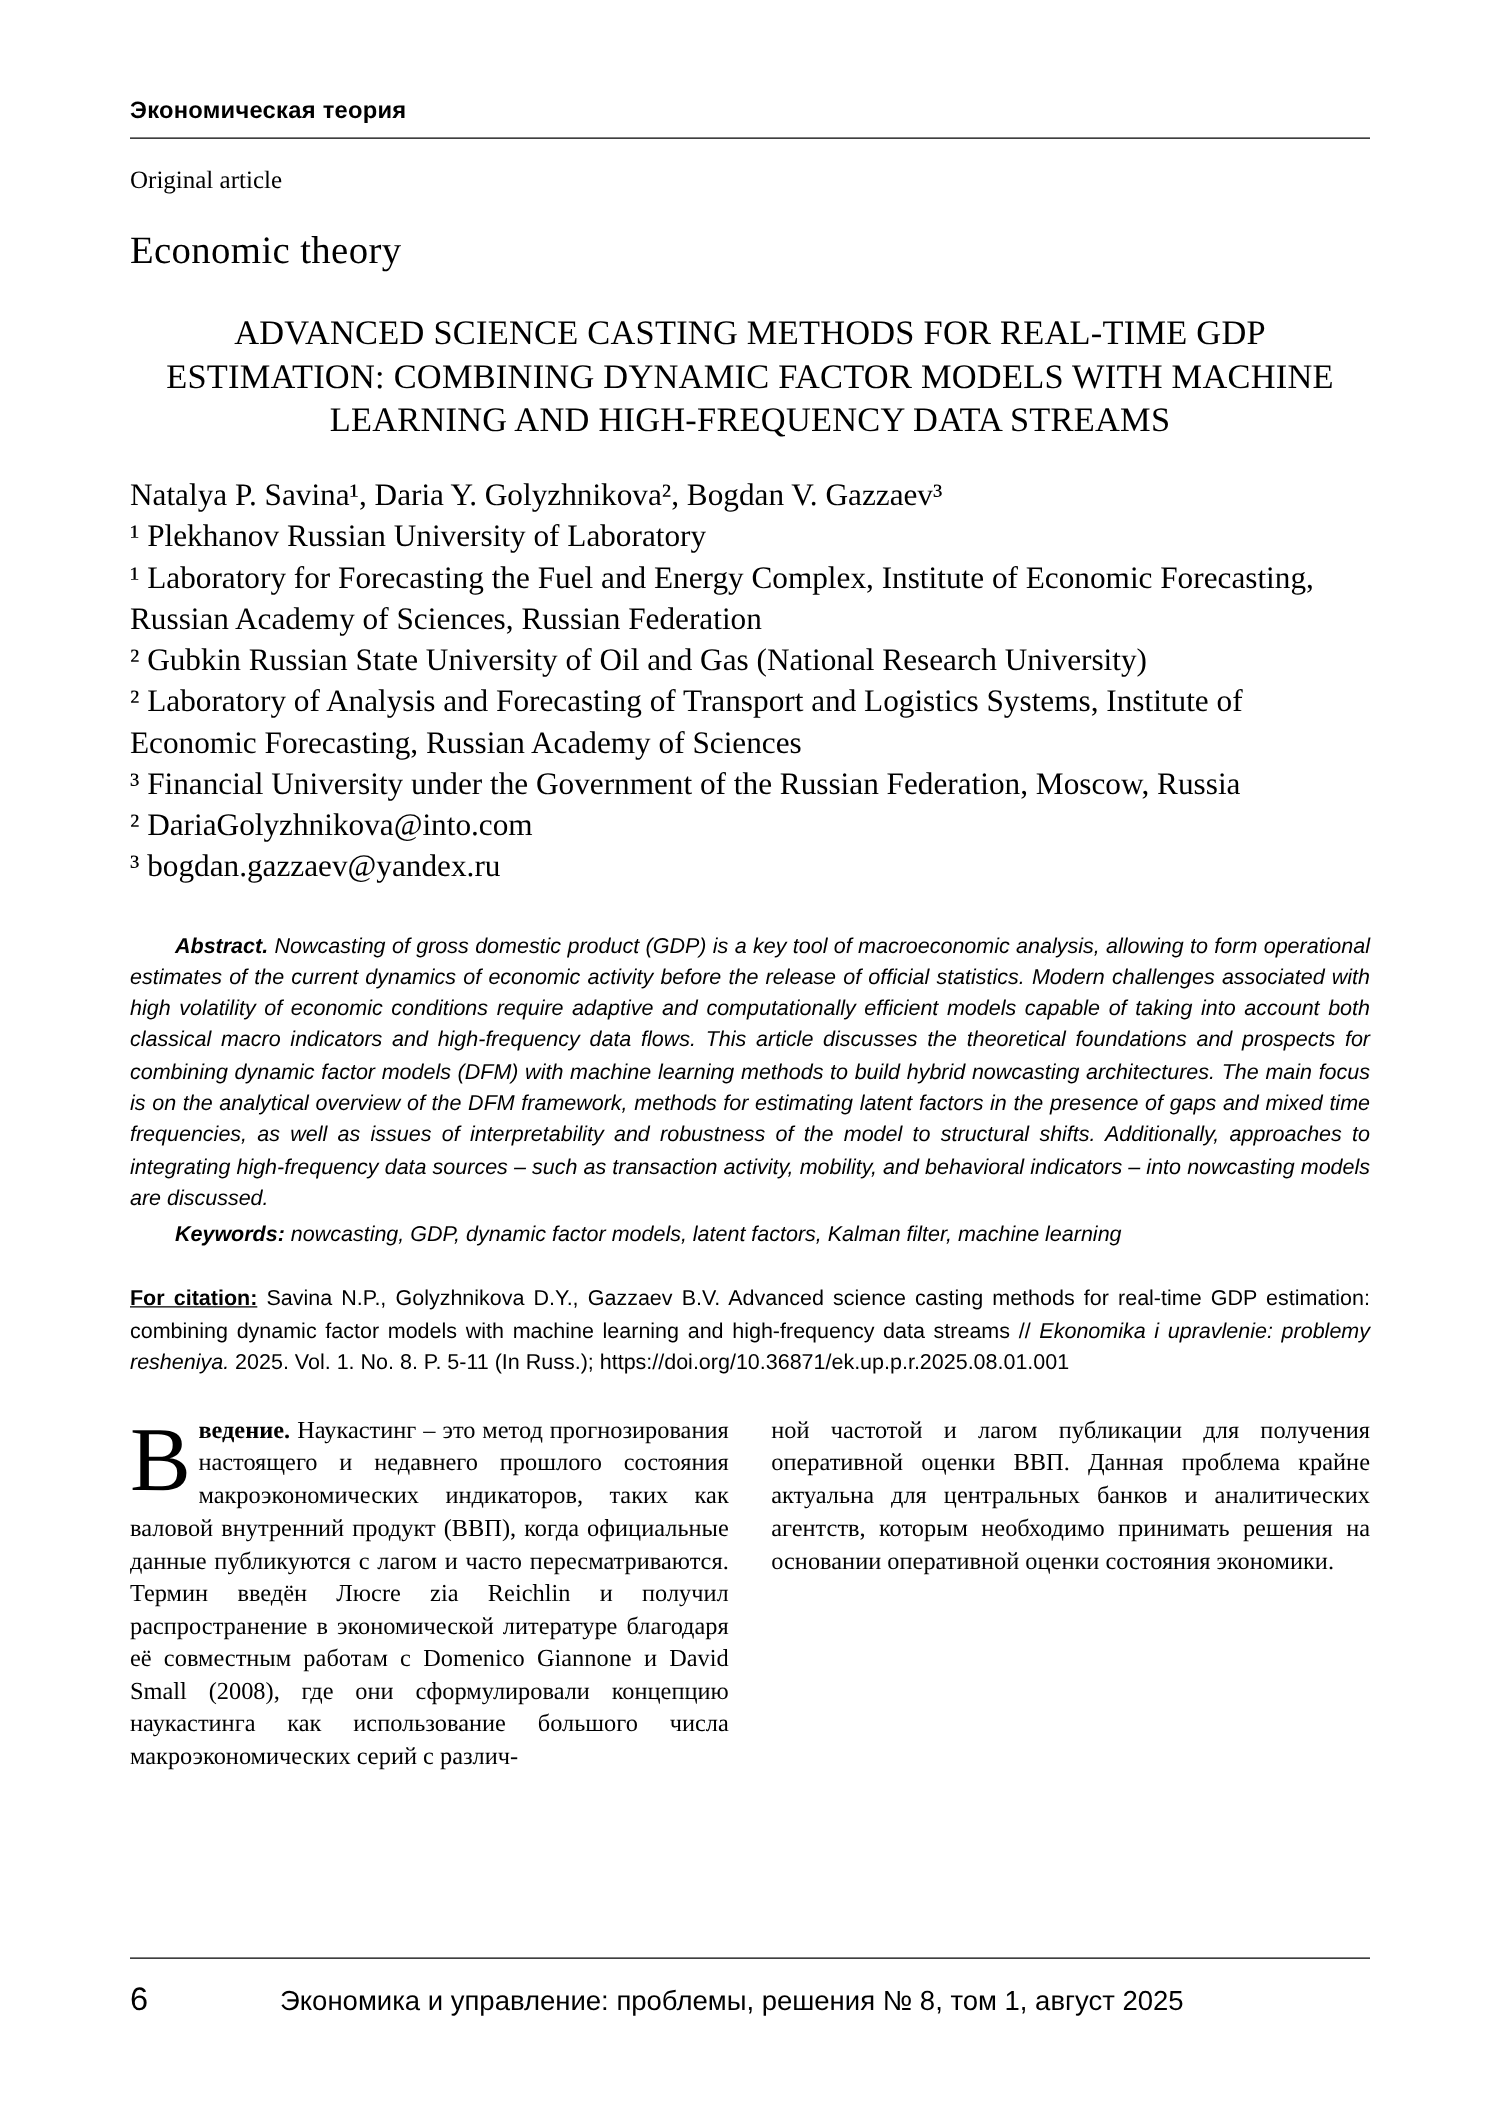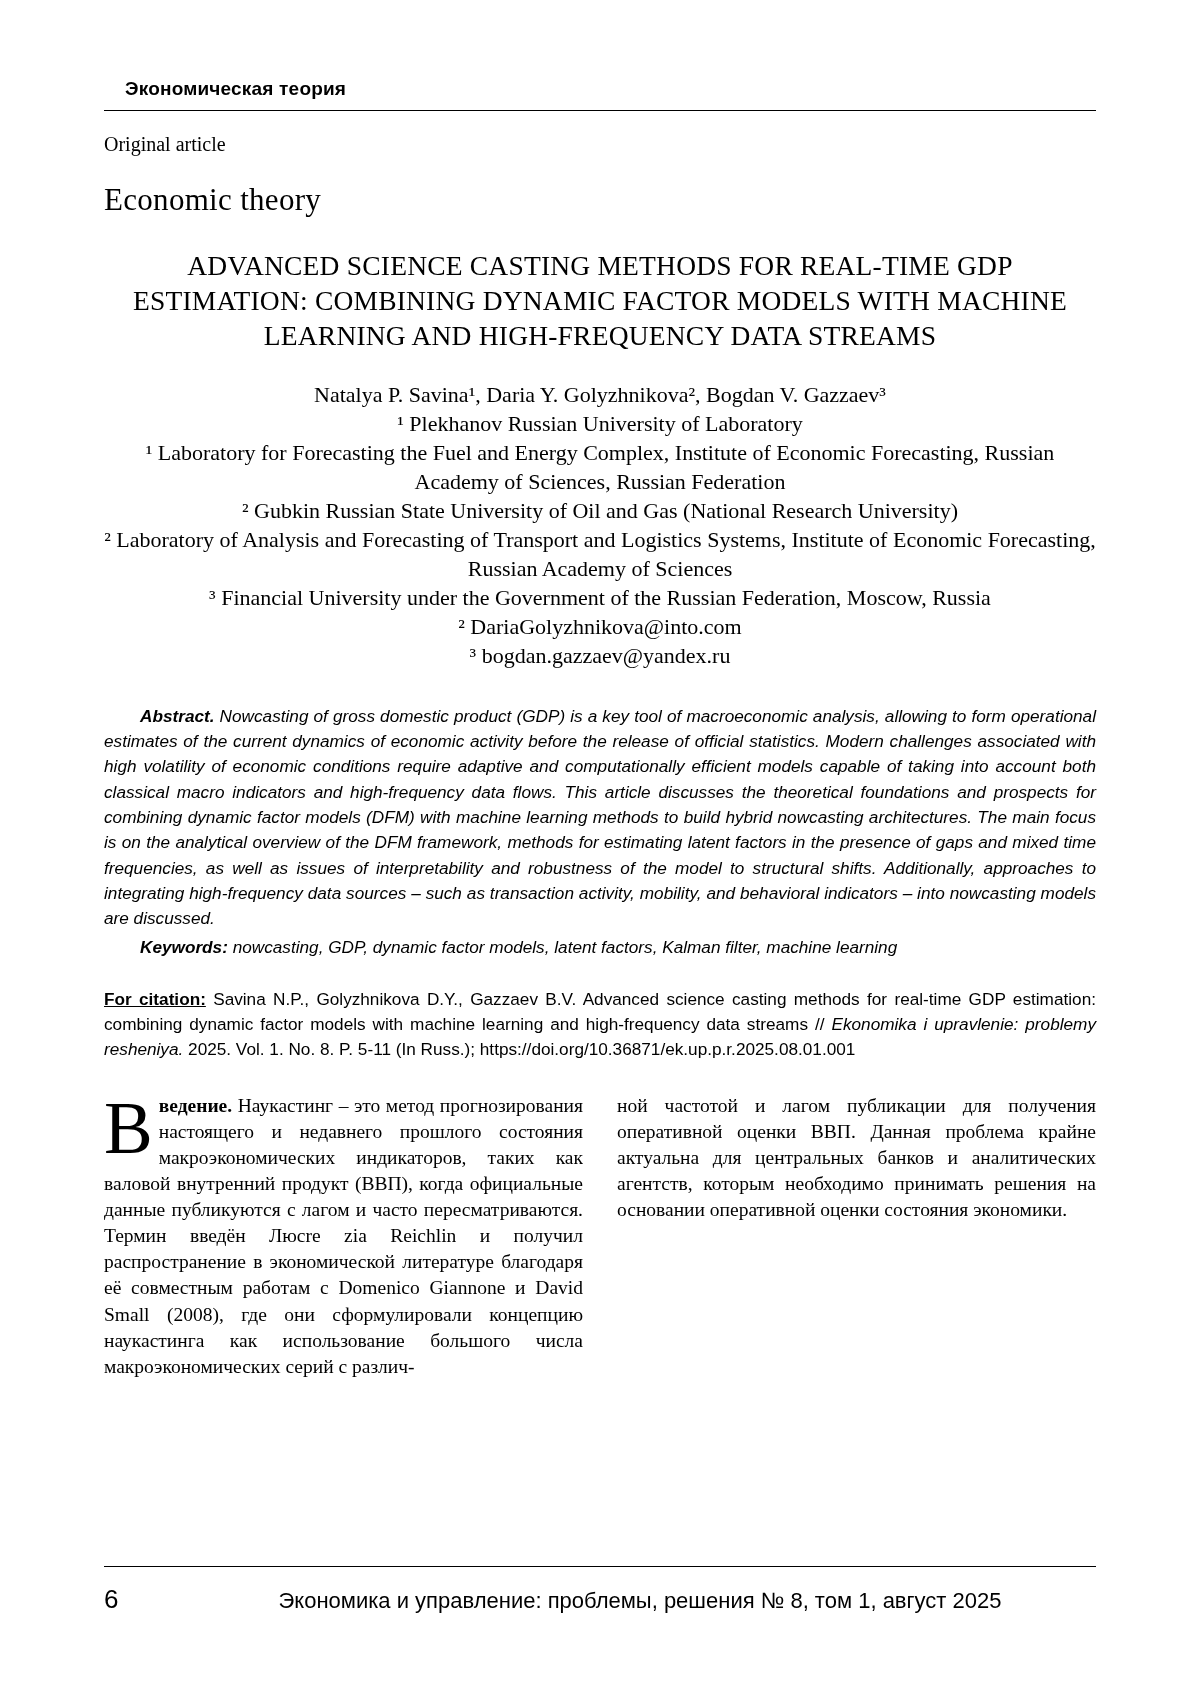--- a/index.html
+++ b/index.html
@@ -24,21 +24,20 @@
     padding: 78px 104px 0 104px;
   }
   
   .runhead {
     font-family: "Liberation Sans", sans-serif;
     font-weight: bold;
     font-size: 19px;
     letter-spacing: 0.2px;
     color: #000;
     padding-bottom: 10px;
-    margin-left: 21px;
   }
   .rule-top {
     border-top: 1.6px solid #000;
     margin-bottom: 22px;
   }
   
   .article-type {
     font-family: "Liberation Serif", serif;
     font-size: 20px;
     margin-bottom: 26px;
@@ -55,22 +54,21 @@
   .main-title {
     text-align: center;
     font-size: 27.5px;
     line-height: 1.28;
     letter-spacing: 0.2px;
     margin: 0 8px 26px 8px;
     font-family: "Liberation Serif", serif;
   }
   
   .authors-block {
-    text-align: center;
-    font-size: 22px;
+    font-size: 25px;
     line-height: 1.32;
     font-family: "Liberation Serif", serif;
   }
   .authors-block .line {
     display: block;
   }
   
   .abstract {
     margin-top: 34px;
     font-family: "Liberation Sans", sans-serif;
@@ -156,21 +154,20 @@
     display: flex;
     align-items: baseline;
     font-family: "Liberation Sans", sans-serif;
   }
   .folio {
     font-size: 26px;
     width: 120px;
   }
   .footer-text {
     flex: 1;
-    text-align: center;
     font-size: 22px;
     padding-right: 40px;
   }
 </style>
 </head>
 <body>
 
 <div class="page">
 
   <div class="runhead">Экономическая теория</div>

